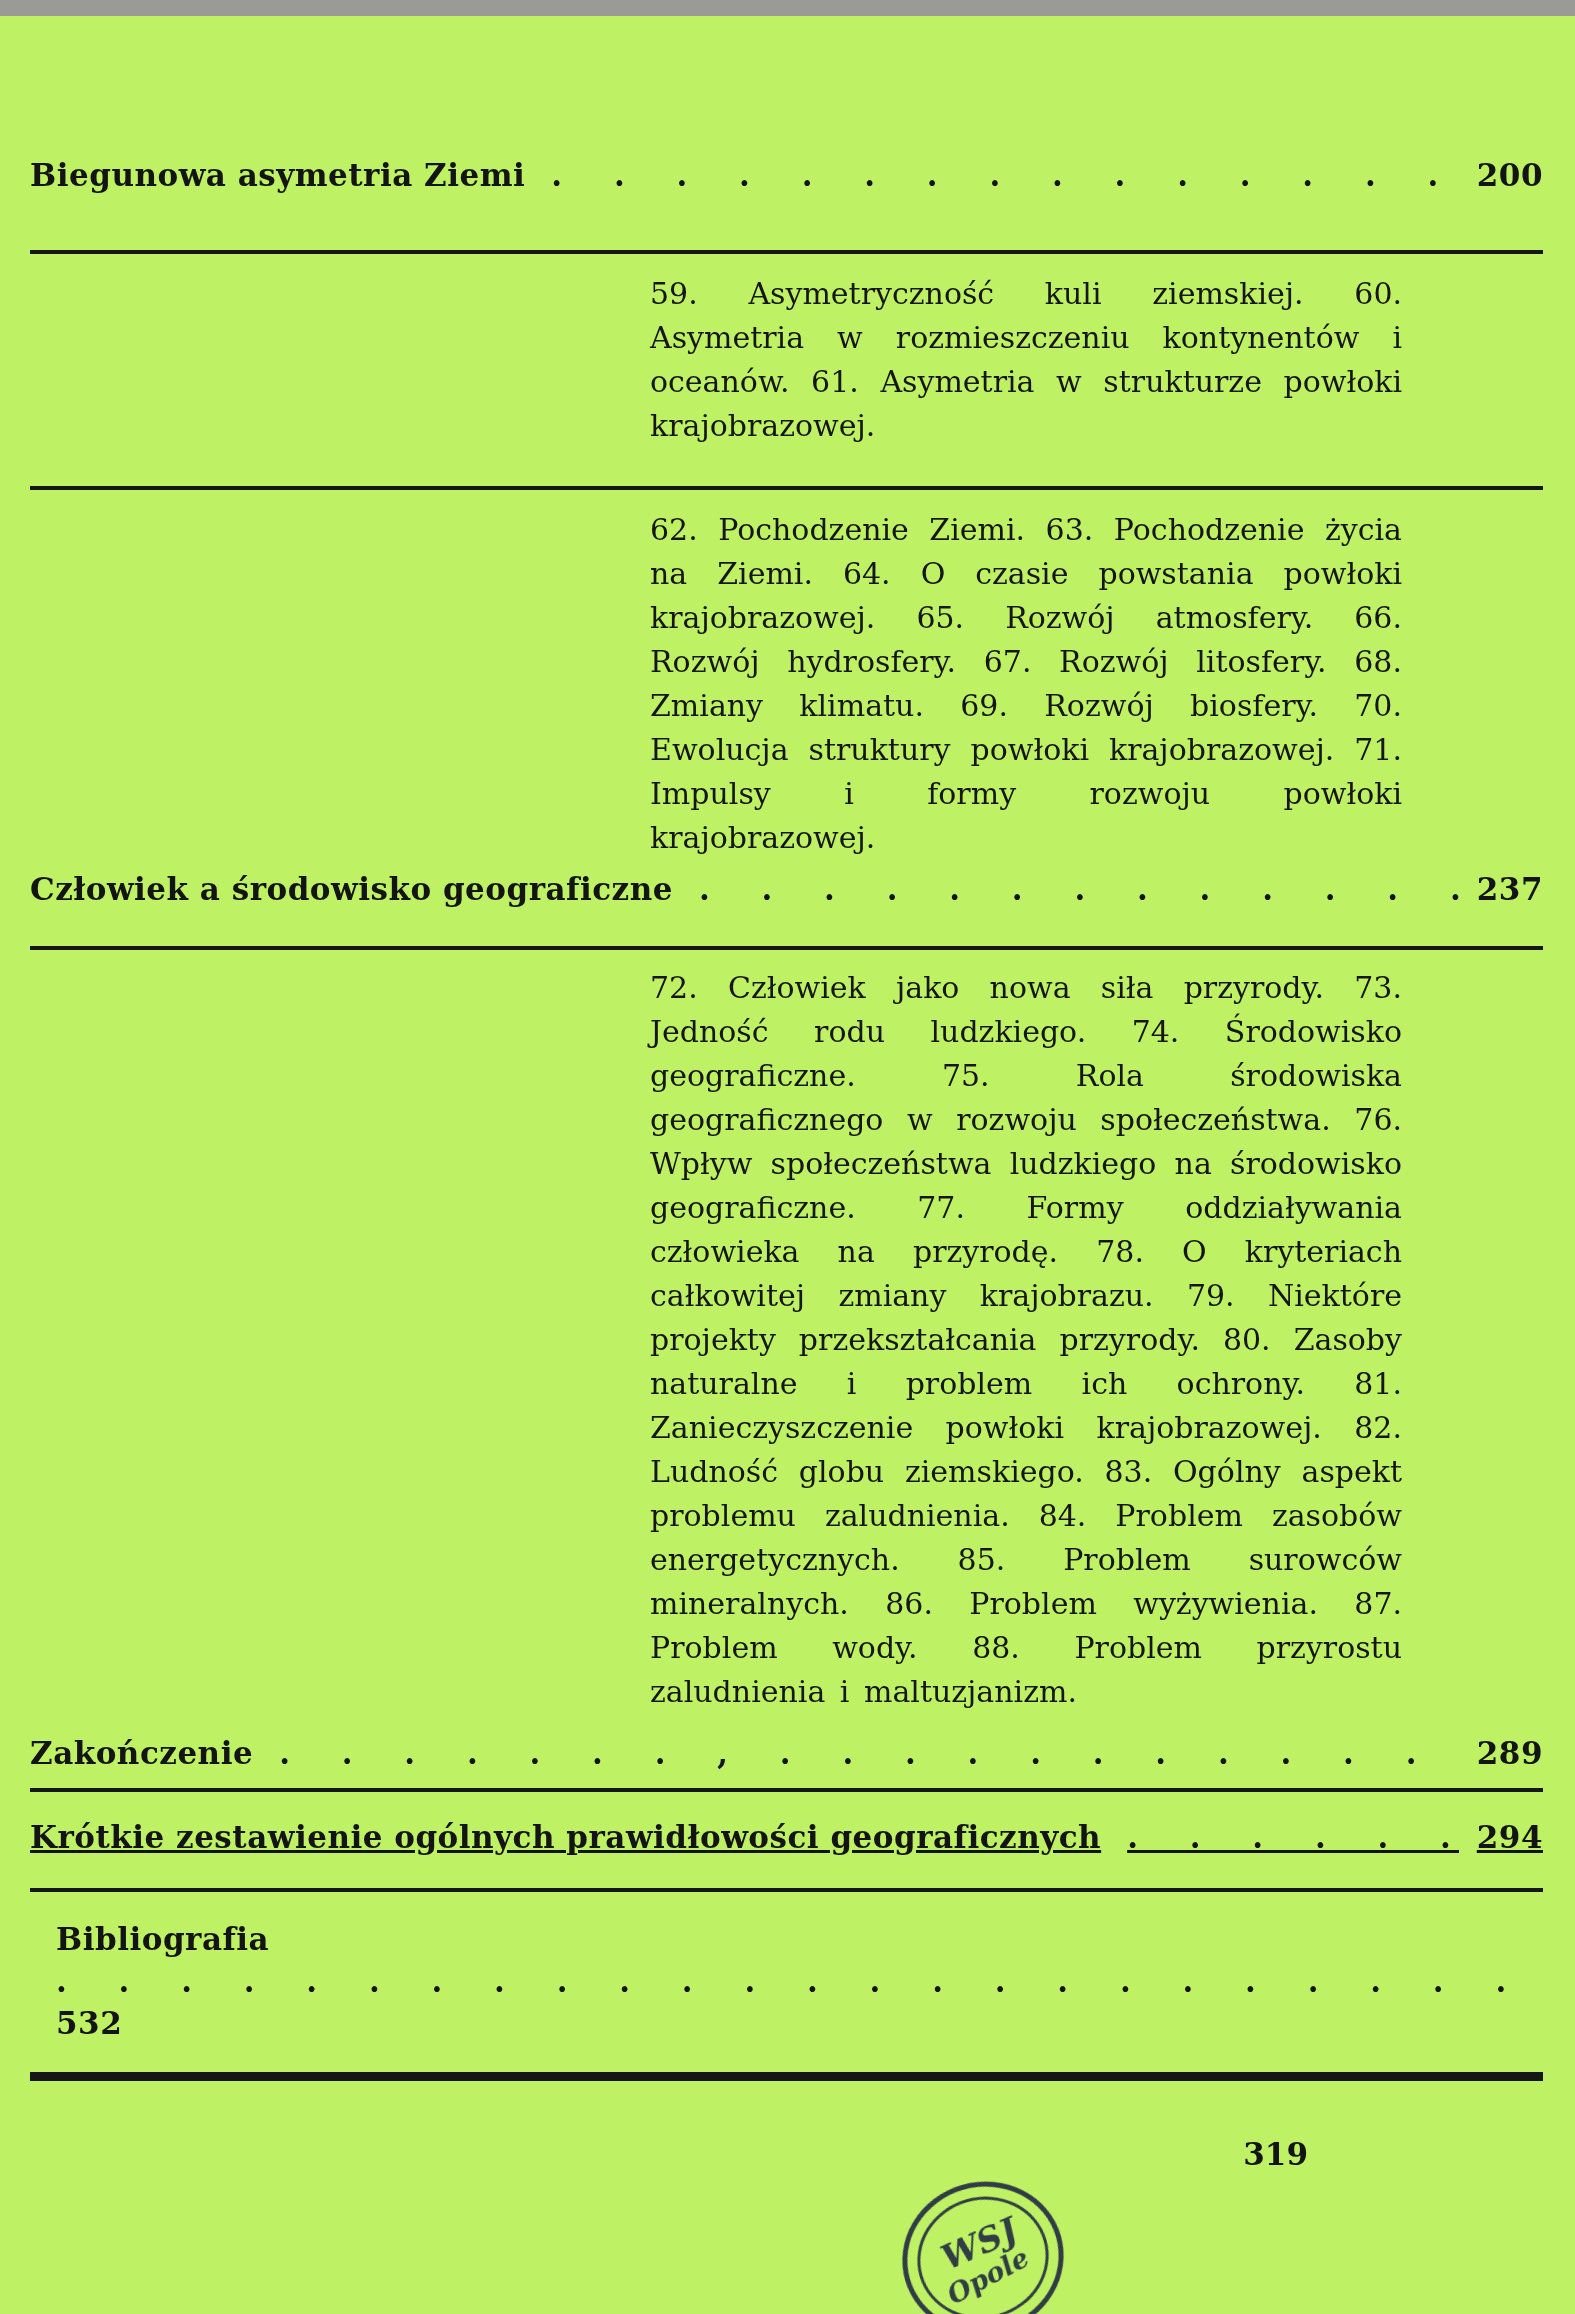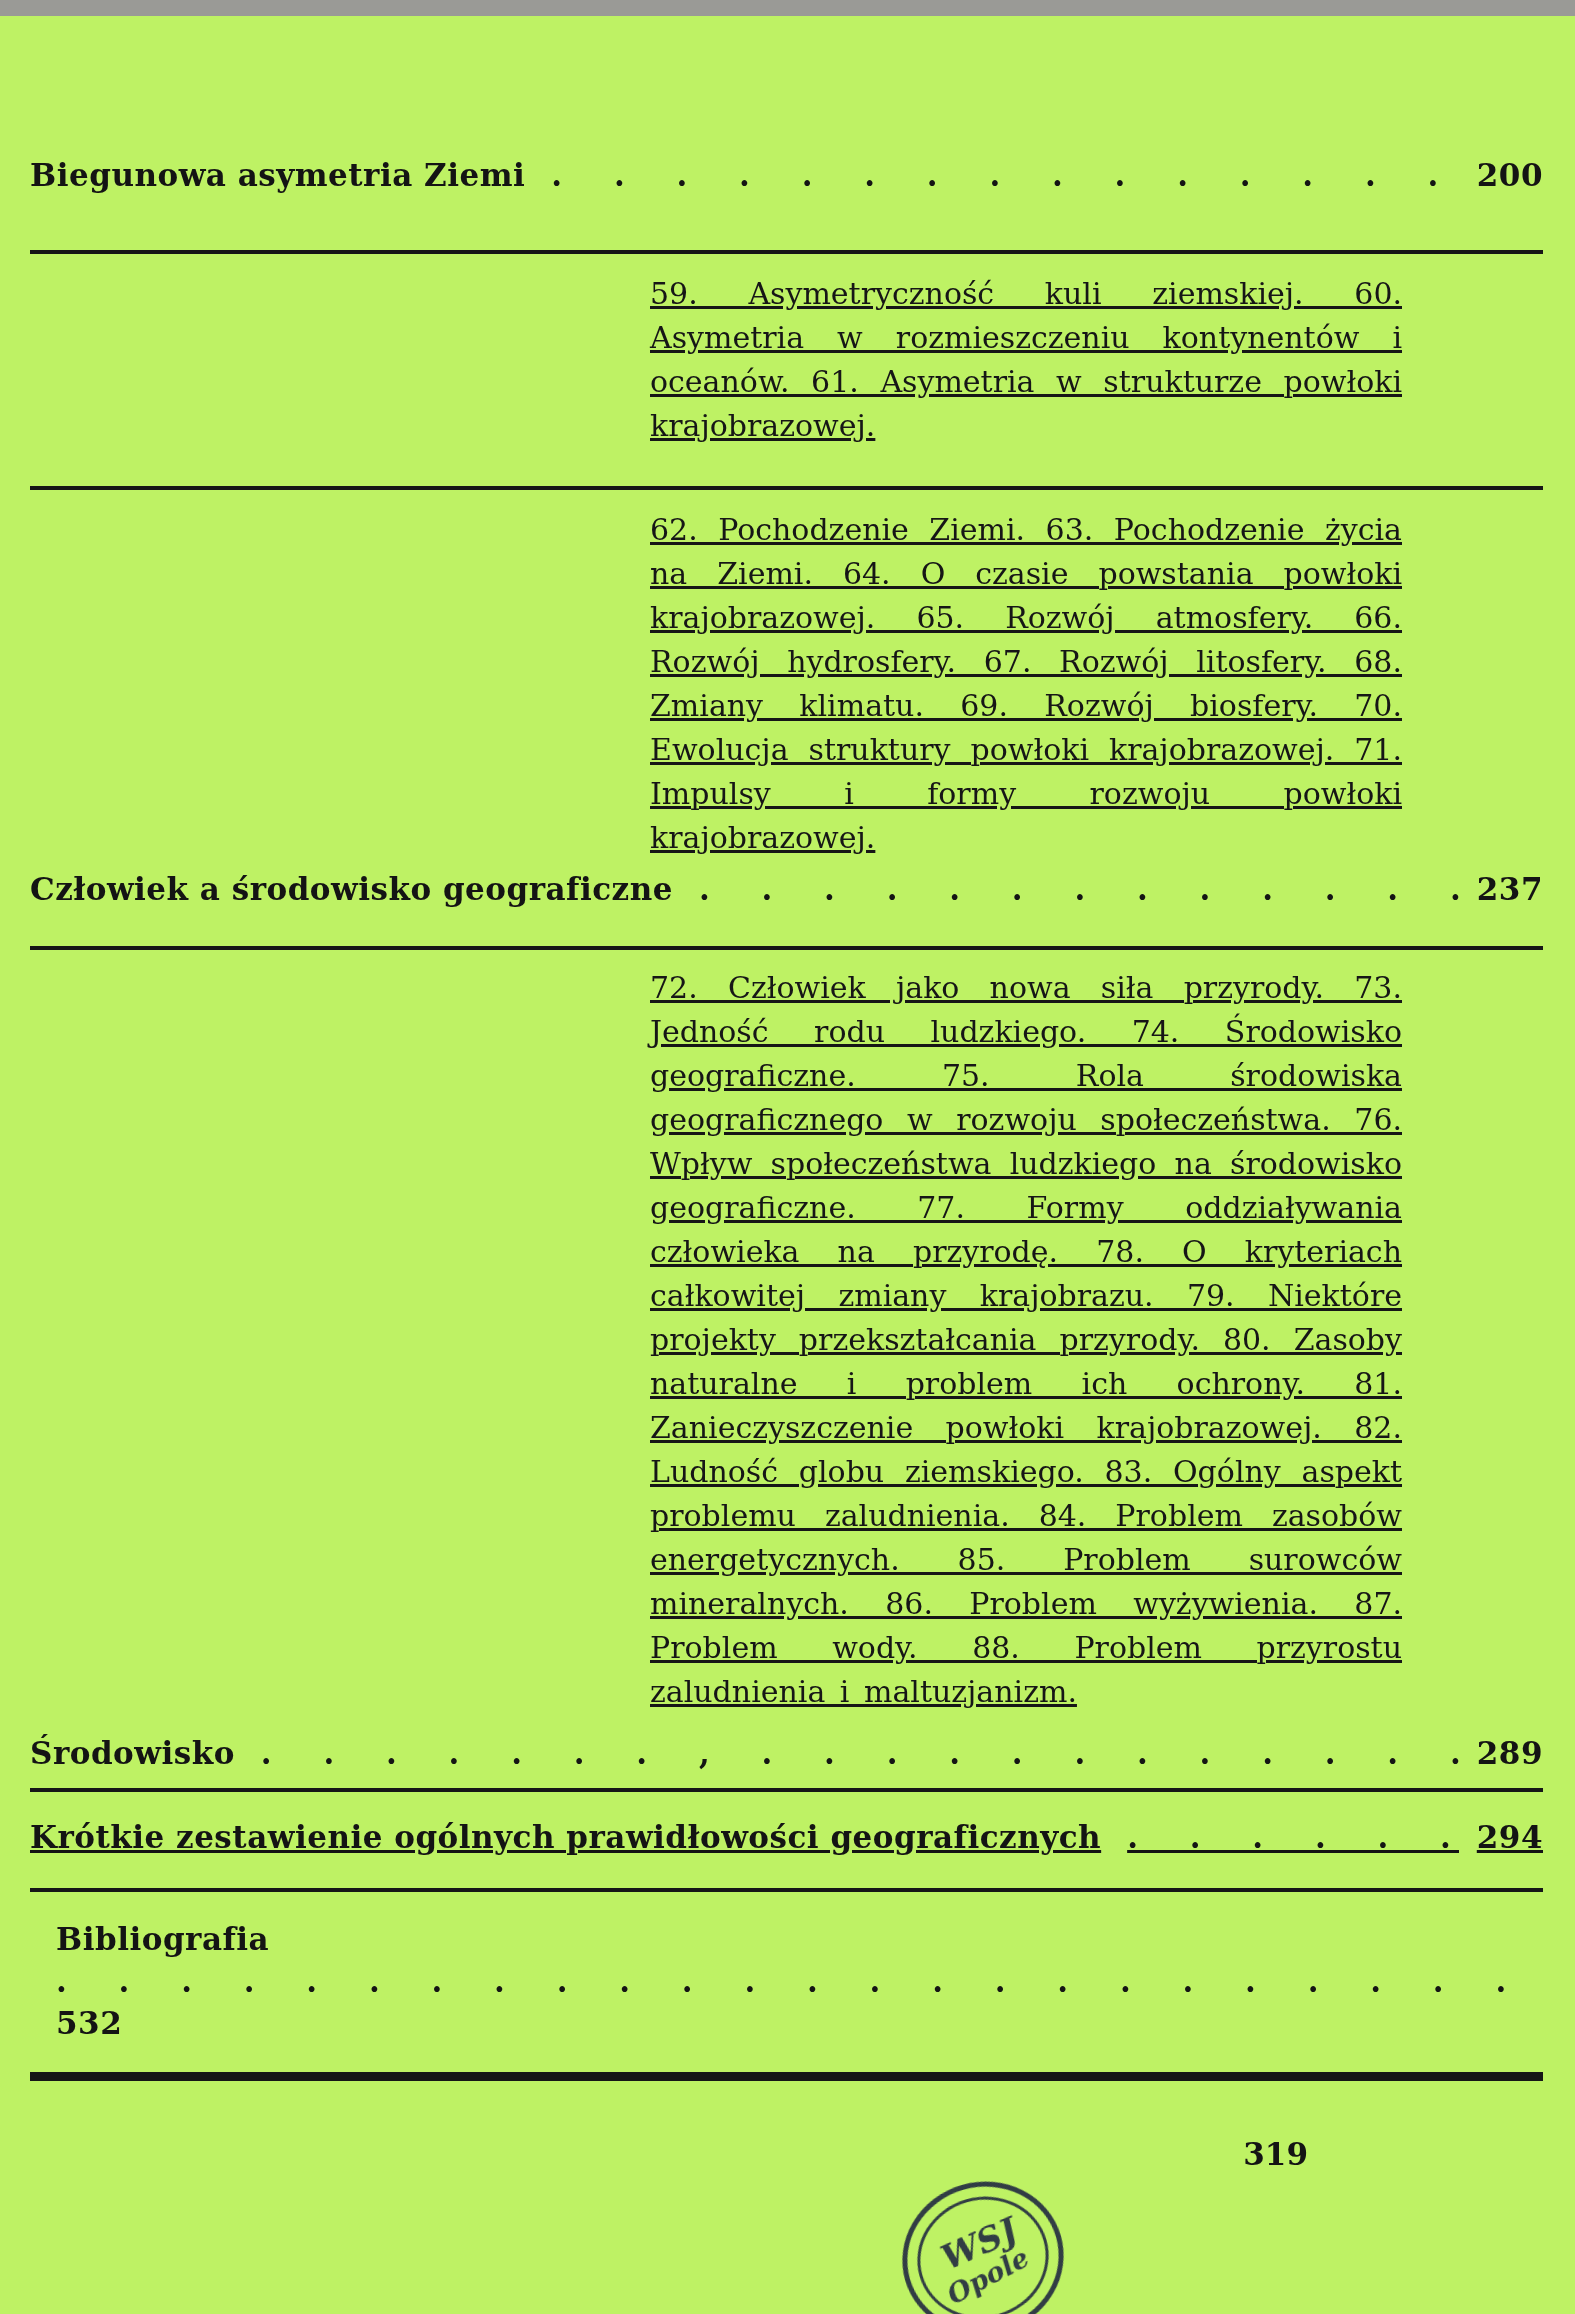--- a/index.html
+++ b/index.html
@@ -44,21 +44,20 @@
   .rule-5 { margin-top: 28px; height: 9px; }
 
   .sub {
     width: 752px;
     margin-left: 620px;
     font-size: 30px;
     line-height: 44px;
     text-align: justify;
     word-spacing: 5px;
     color: #161616;
-    text-decoration: underline;
   }
   .sub-0 { margin-top: 18px; }
   .sub-1 { margin-top: 18px; }
   .sub-2 { margin-top: 16px; }
 
   .row-1 { margin-top: 6px; }
   .row-2 { margin-top: 8px; }
   .row-3 { margin-top: 18px; }
   .row-4 { margin-top: 24px; text-decoration: underline; }
   .row-5 { margin-top: 26px; flex-direction: column; }
@@ -142,21 +141,21 @@
 
     <div class="toc-row row-2">
       <span class="toc-title">Człowiek a środowisko geograficzne</span>
       <span class="toc-dots">. . . . . . . . . . . . . . . . . . . . . . . .</span>
       <span class="toc-page">237</span>
     </div>
     <div class="rule rule-2"></div>
     <div class="sub sub-2">72. Człowiek jako nowa siła przyrody. 73. Jedność rodu ludzkiego. 74. Środowisko geograficzne. 75. Rola środowiska geograficznego w rozwoju społeczeństwa. 76. Wpływ społeczeństwa ludzkiego na środowisko geograficzne. 77. Formy oddziaływania człowieka na przyrodę. 78. O kryteriach całkowitej zmiany krajobrazu. 79. Niektóre projekty przekształcania przyrody. 80. Zasoby naturalne i problem ich ochrony. 81. Zanieczyszczenie powłoki krajobrazowej. 82. Ludność globu ziemskiego. 83. Ogólny aspekt problemu zaludnienia. 84. Problem zasobów energetycznych. 85. Problem surowców mineralnych. 86. Problem wyżywienia. 87. Problem wody. 88. Problem przyrostu zaludnienia i maltuzjanizm.</div>
 
     <div class="toc-row row-3">
-      <span class="toc-title">Środowisko</span>
+      <span class="toc-title">Zakończenie</span>
       <span class="toc-dots">. . . . . . . , . . . . . . . . . . . . . . . .</span>
       <span class="toc-page">289</span>
     </div>
     <div class="rule rule-3"></div>
 
     <div class="toc-row row-4">
       <span class="toc-title">Krótkie zestawienie ogólnych prawidłowości geograficznych</span>
       <span class="toc-dots">. . . . . . . . . . . . . . . . . . . . . . . .</span>
       <span class="toc-page">294</span>
     </div>

